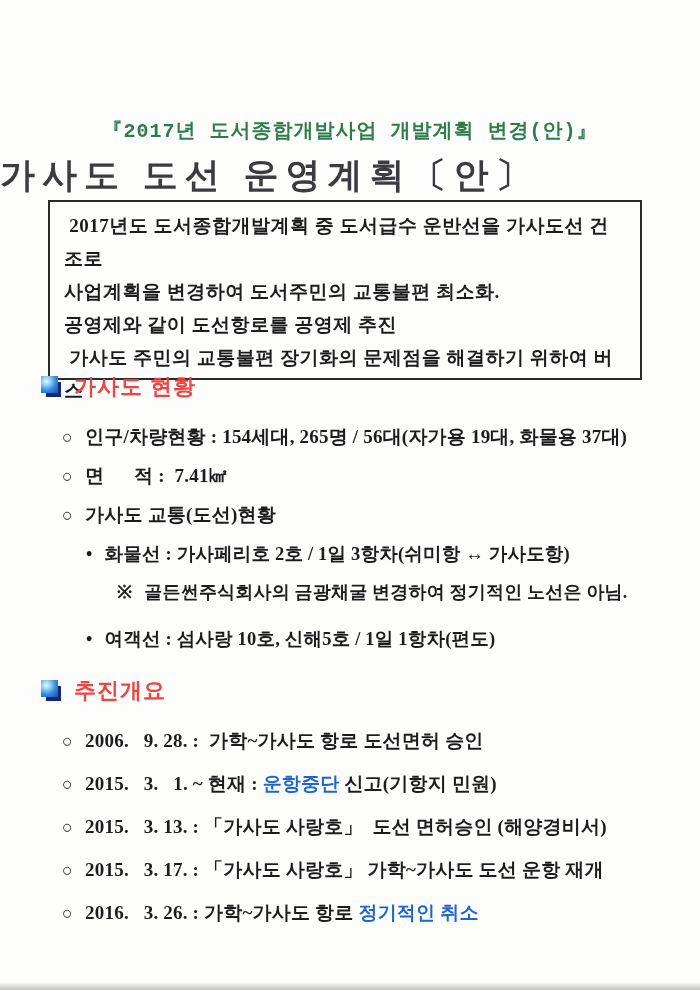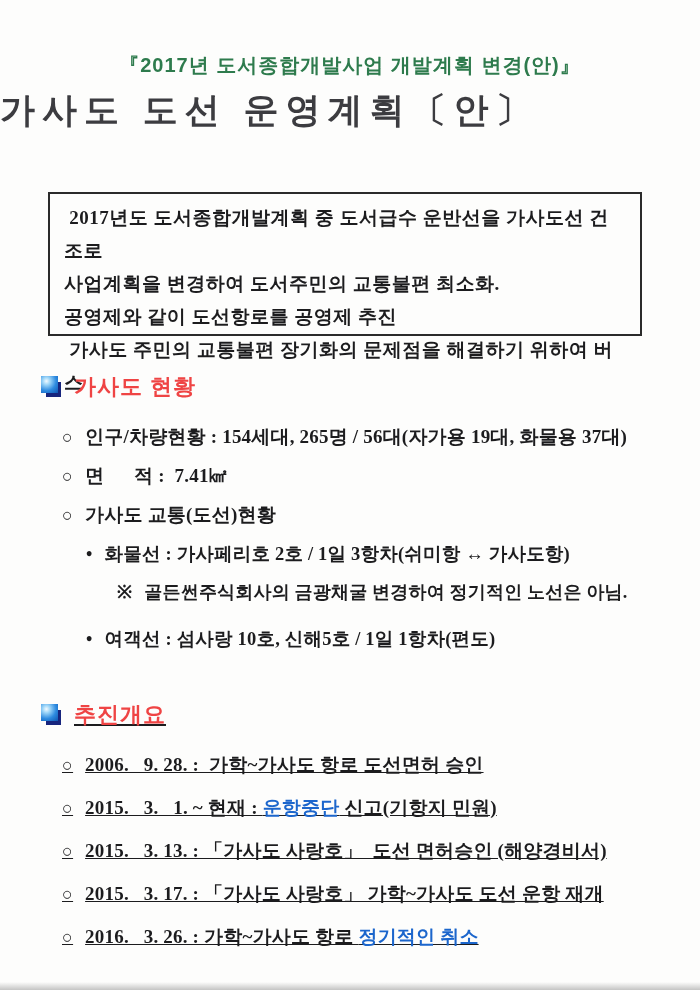--- a/index.html
+++ b/index.html
@@ -7,44 +7,44 @@
     position: relative;
     width: 700px;
     height: 990px;
     margin: 0 auto;
     background: #fdfdfc;
     overflow: hidden;
     font-family: "Liberation Serif", serif;
     color: #1c1c1e;
   }
   .subtitle {
-    margin-top: 52px;
+    margin-top: 117px;
     text-align: center;
     font-size: 20px;
     font-weight: 700;
     letter-spacing: 1px;
     color: #2e7b4d;
-    font-family: Liberation Sans, sans-serif;
+    font-family: Liberation Mono, monospace;
   }
   .main-title {
     margin: 8px 0 0 0;
     text-align: left;
     font-size: 35px;
     font-weight: 800;
     letter-spacing: 7px;
     color: #3c3c40;
     font-family: "Liberation Sans", sans-serif;
   }
   .summary-box {
     box-sizing: border-box;
     position: absolute;
     left: 48px;
-    top: 192px;
+    top: 200px;
     width: 594px;
-    height: 144px;
+    height: 180px;
     border: 2px solid #2b2b2b;
     padding: 7px 14px 0 14px;
   }
   .summary-box p {
     margin: 0;
     font-size: 19px;
     font-weight: 700;
     line-height: 33px;
     white-space: pre-wrap;
     letter-spacing: 0.5px;
@@ -136,21 +136,21 @@
           <span class="text">골든썬주식회사의 금광채굴 변경하여 정기적인 노선은 아님.</span>
         </div>
         <div class="item sub-item gap-before">
           <span class="bullet">•</span>
           <span class="text">여객선 : 섬사랑 10호, 신해5호 / 1일 1항차(편도)</span>
         </div>
       </div>
     </div>
   </div>
 
-  <div style="position:absolute; left:0; top:700px; width:100%;text-decoration:underline;">
+  <div style="position:absolute; left:0; top:676px; width:100%;">
     <div class="section-heading">
       <span class="sq-icon">
         <span class="sq-back"></span>
         <span class="sq-front"></span>
       </span>
       <span>추진개요</span>
     </div>
 
     <div class="item-list">
       <div class="item ov-item">

